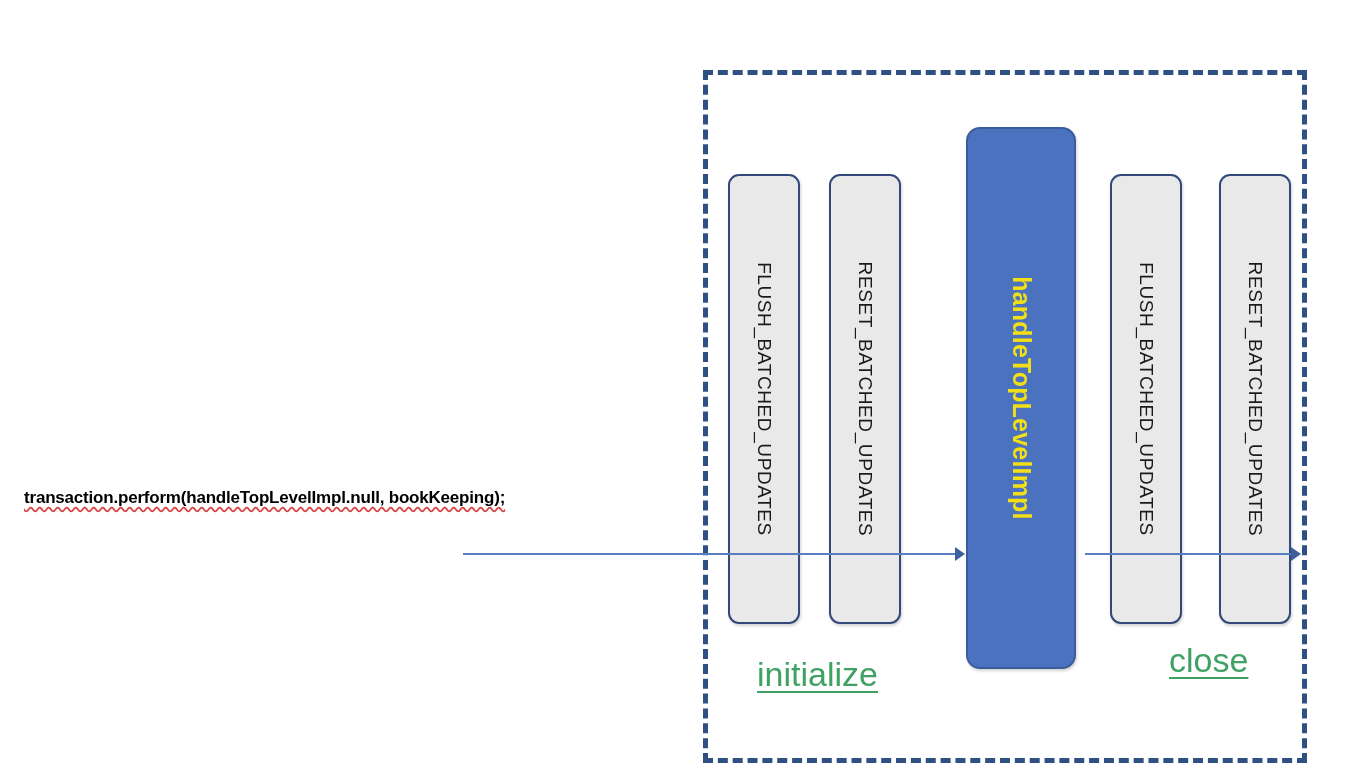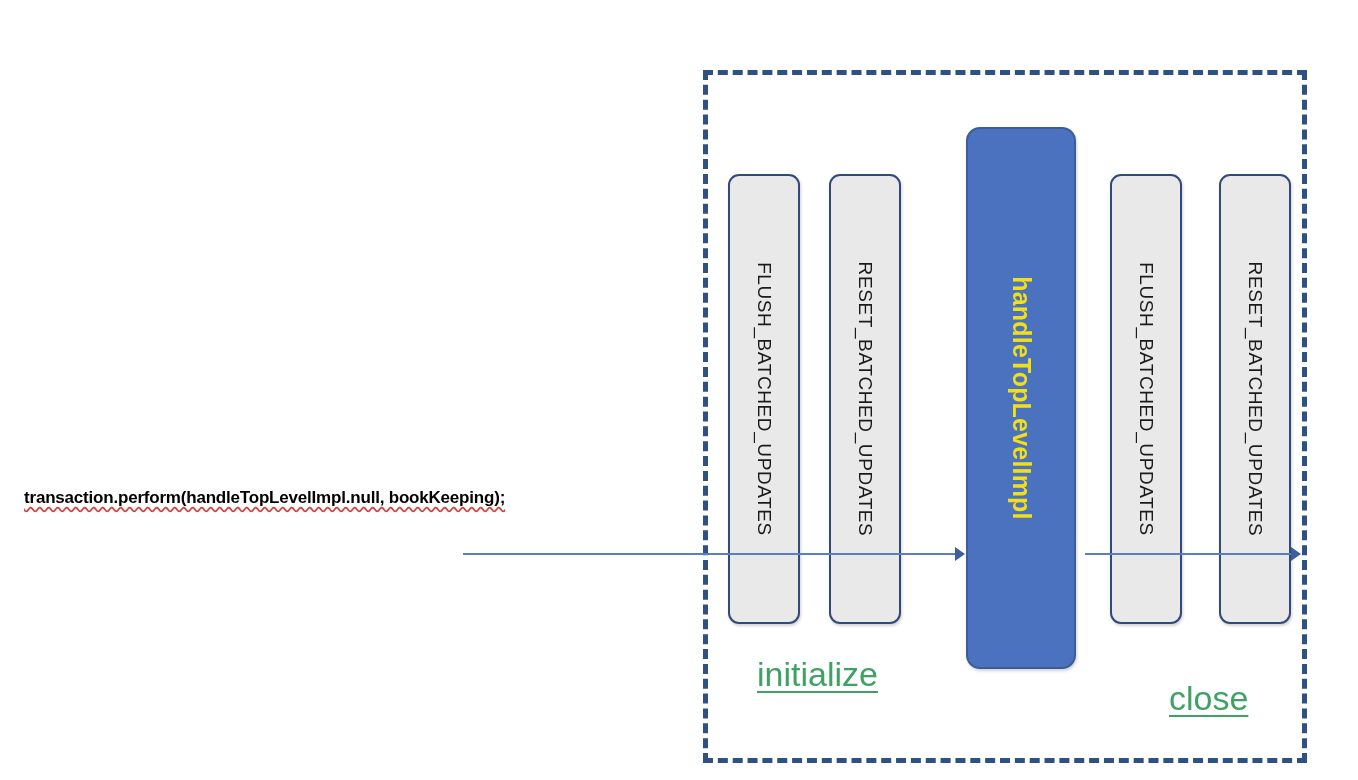--- a/index.html
+++ b/index.html
@@ -143,19 +143,19 @@
   <div class="stage-box gray" id="box-flush-right" style="left:402px; top:99px;">
     <span class="stage-label">FLUSH_BATCHED_UPDATES</span>
   </div>
 
   <div class="stage-box gray" id="box-reset-right" style="left:511px; top:99px;">
     <span class="stage-label">RESET_BATCHED_UPDATES</span>
   </div>
 
   <div class="phase-label" style="left:49px; top:580px;">initialize</div>
 
-  <div class="phase-label" style="left:461px; top:604px;">close</div>
+  <div class="phase-label" style="left:461px; top:566px;">close</div>
 </div>
 
 <div class="arrow-line" id="arrow-seg-1"></div>
 <div class="arrow-head" id="arrow-head-mid"></div>
 <div class="arrow-line" id="arrow-seg-2"></div>
 <div class="arrow-head" id="arrow-head-end"></div>
 
 </body></html>

